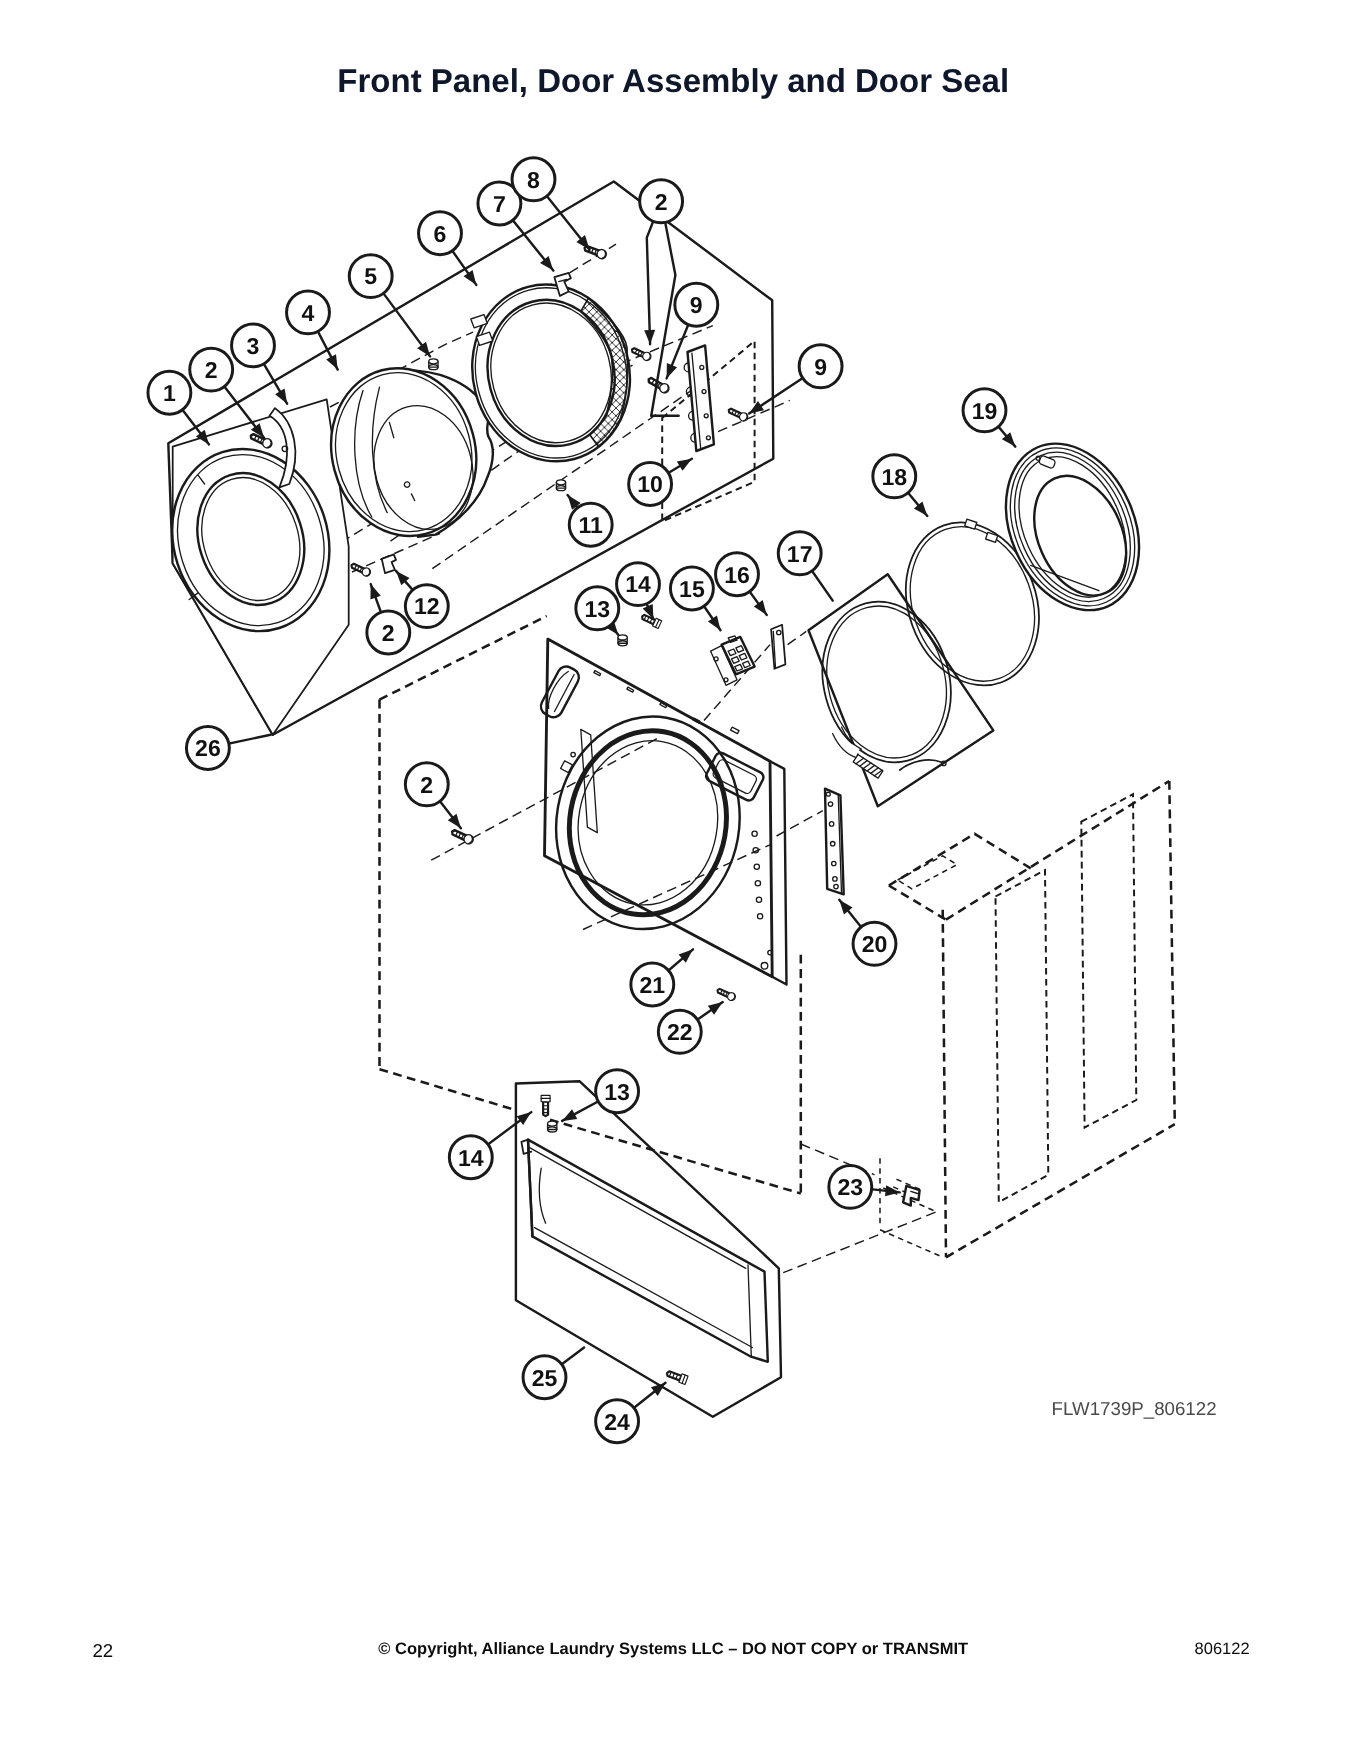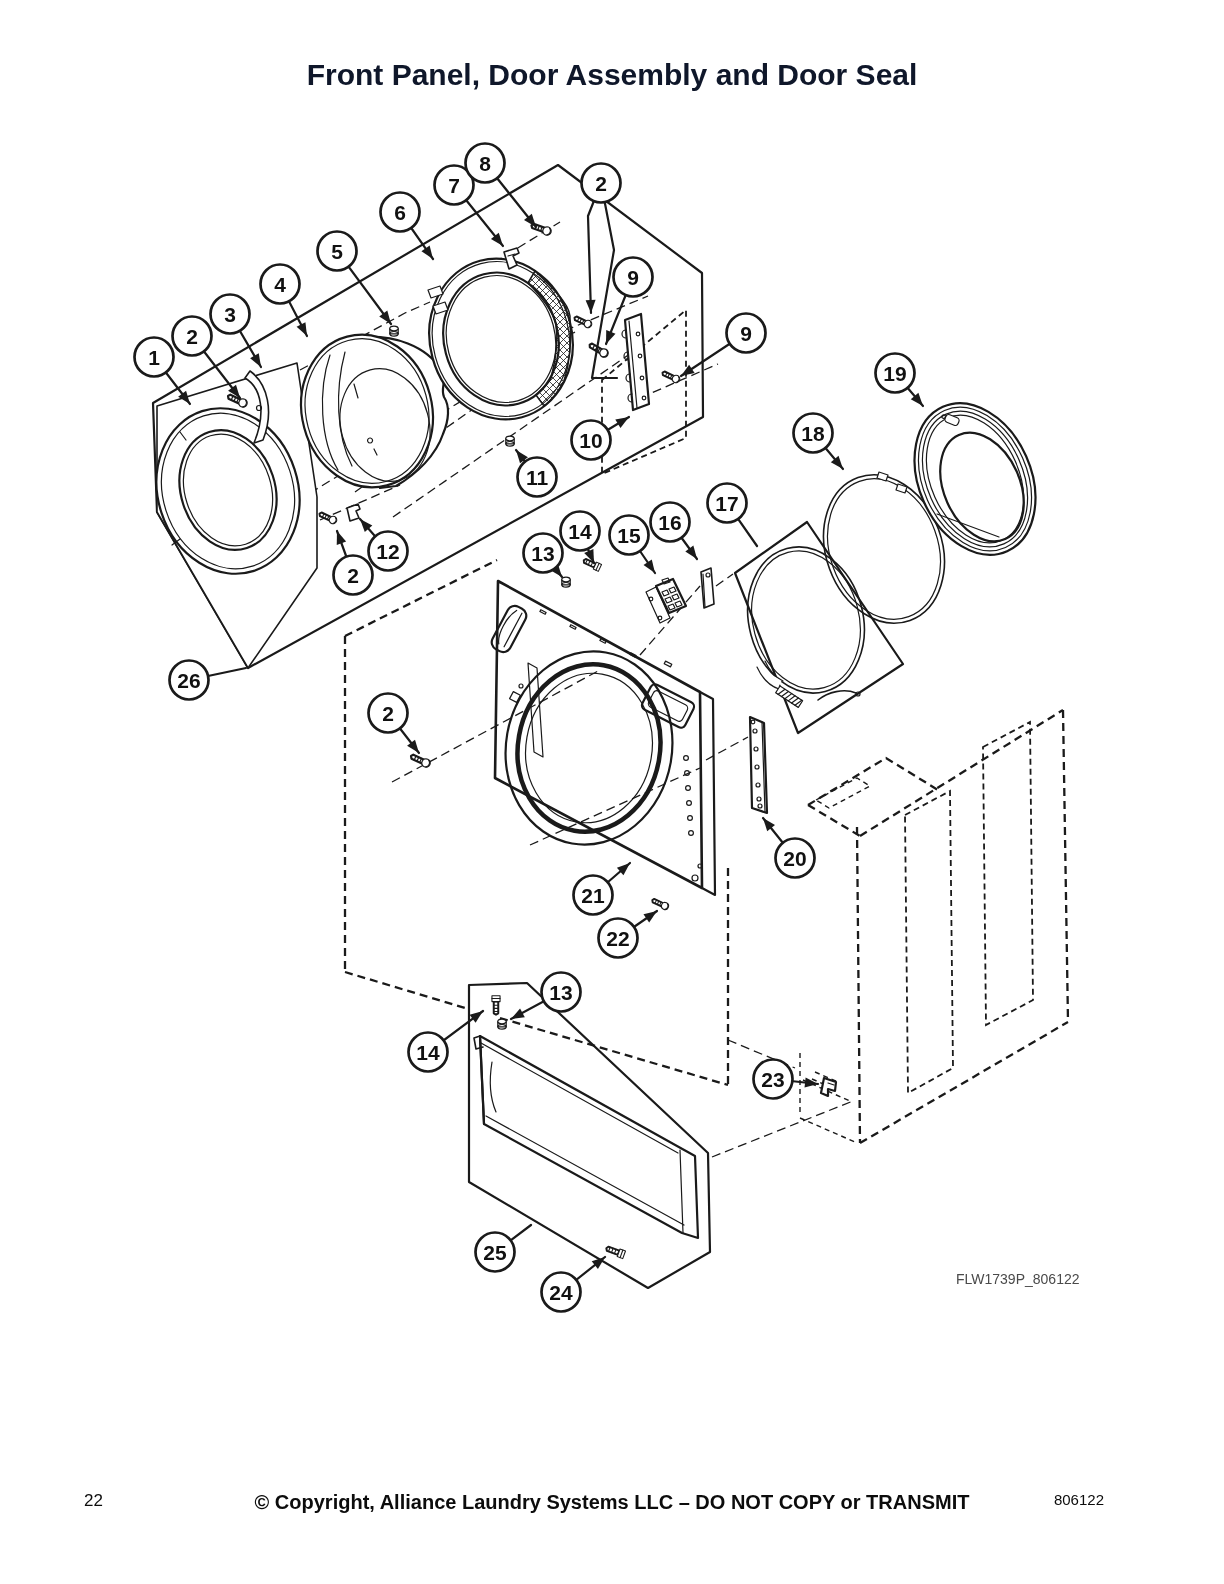--- a/index.html
+++ b/index.html
@@ -1,24 +1,24 @@
 <!DOCTYPE html>
 <html><head>
 <meta charset="utf-8">
 <style>
   html,body{margin:0;padding:0;background:#e8e8e8;}
   .page{position:relative;width:1224px;height:1584px;background:#ffffff;overflow:hidden;
         font-family:"Liberation Sans",sans-serif;color:#111;}
   .page-title{position:absolute;top:58px;left:0;right:0;text-align:center;
               font-size:30px;font-weight:bold;letter-spacing:0px;color:#0f172a;}
-  .fig-code{position:absolute;top:1271px;left:956px;font-size:14px;color:#4a4a4a;}
+  .fig-code{position:absolute;top:1271px;left:956px;font-size:17px;color:#4a4a4a;}
   .footer{position:absolute;top:1491px;left:0;right:0;height:24px;font-size:15px;color:#0c0c0c;}
   .footer .pgnum{position:absolute;left:84px;top:0;font-size:17px;}
-  .footer .copy{position:absolute;left:0;right:0;text-align:center;font-weight:bold;font-size:20px;}
-  .footer .docnum{position:absolute;right:120px;top:0;font-size:15px;}
+  .footer .copy{position:absolute;left:0;right:0;text-align:center;font-weight:bold;font-size:15px;}
+  .footer .docnum{position:absolute;right:88px;top:0;font-size:15px;}
   svg{position:absolute;top:0;left:0;}
   
   .ln  {fill:none;stroke:#1a1a1a;stroke-width:2.2;stroke-linecap:round;stroke-linejoin:round;}
   .lnb {fill:none;stroke:#1a1a1a;stroke-width:2.6;stroke-linecap:round;stroke-linejoin:round;}
   .ln1 {fill:none;stroke:#1a1a1a;stroke-width:1.2;stroke-linecap:round;stroke-linejoin:round;}
   .ln15{fill:none;stroke:#1a1a1a;stroke-width:1.6;stroke-linecap:round;stroke-linejoin:round;}
   .th  {fill:none;stroke:#1a1a1a;stroke-width:4.5;}
   .wh  {fill:#ffffff;}
   .dash {fill:none;stroke:#1a1a1a;stroke-width:2.3;stroke-dasharray:8 5;}
   .dash2{fill:none;stroke:#1a1a1a;stroke-width:1.8;stroke-dasharray:6 4;}

